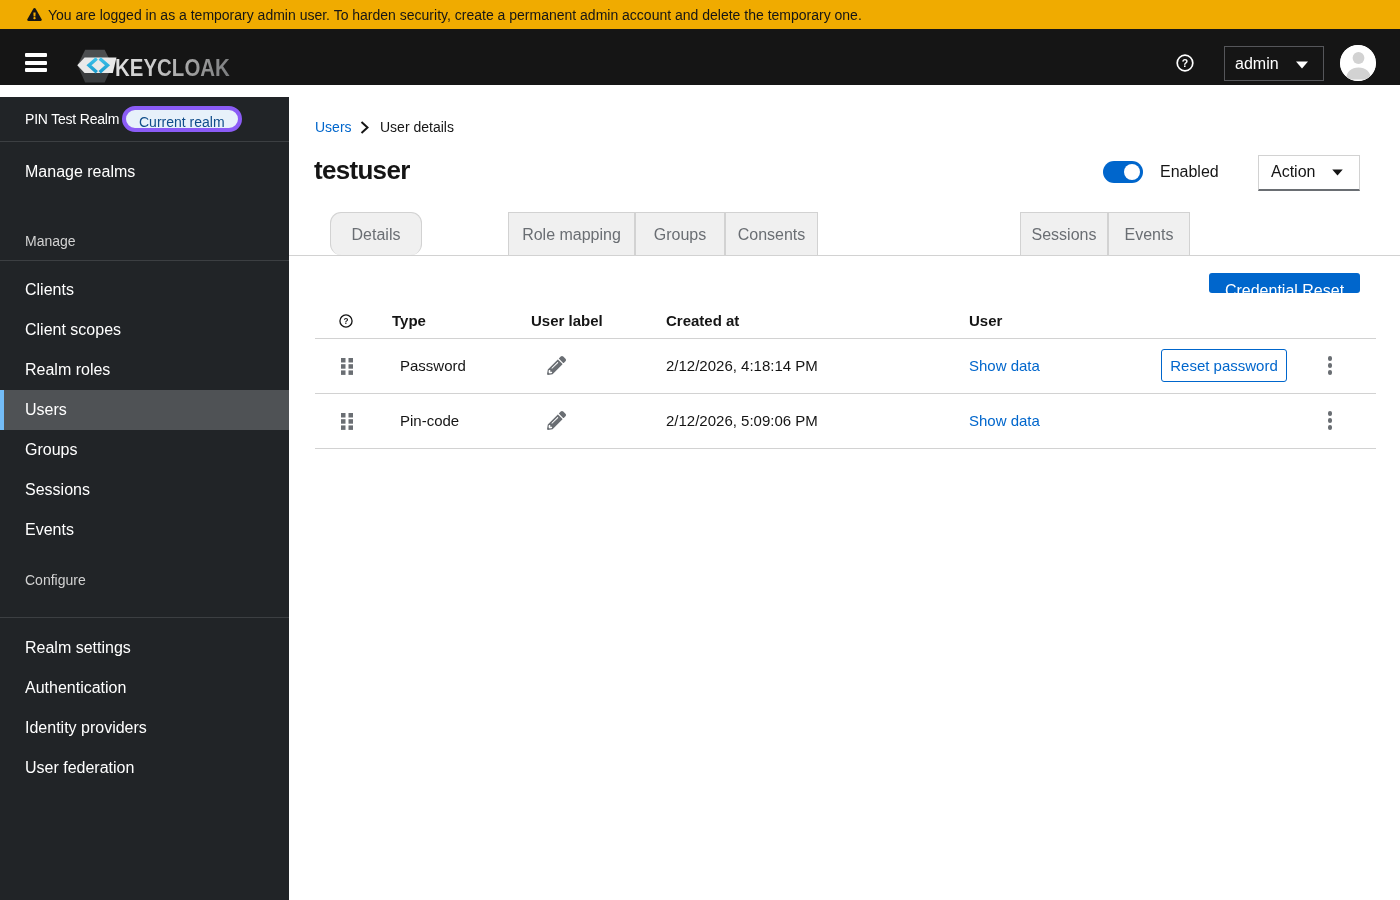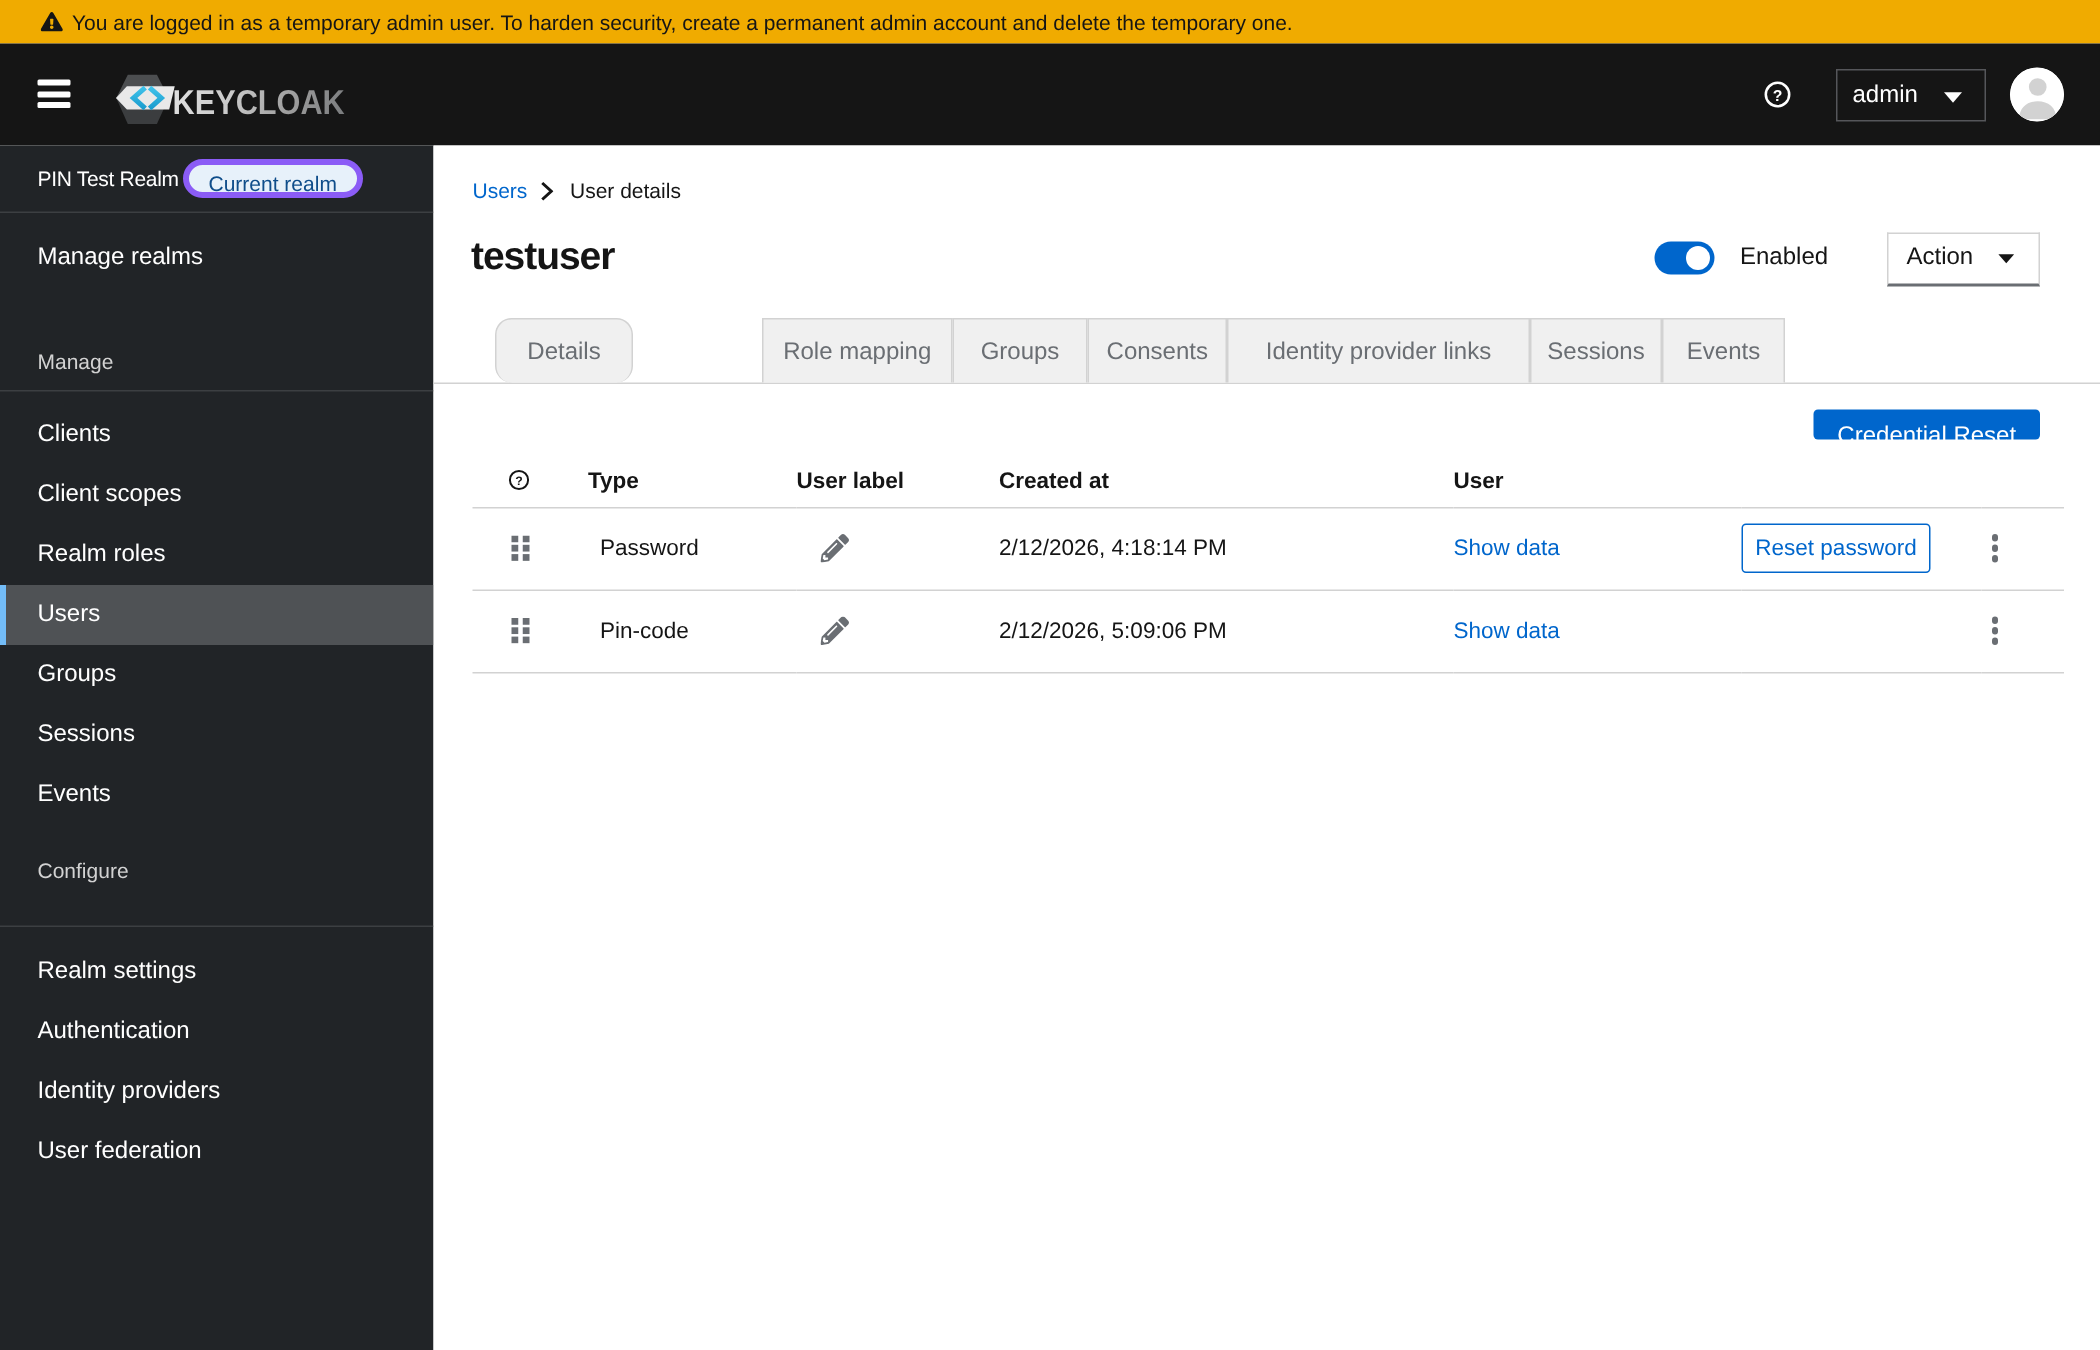--- a/index.html
+++ b/index.html
@@ -4,21 +4,21 @@
 <style>
   * { margin:0; padding:0; box-sizing:border-box; }
   html,body { width:1400px; height:900px; overflow:hidden; font-family:"Liberation Sans", sans-serif; background:#fff; }
 
   
   .banner { position:absolute; left:0; top:0; width:1400px; height:29px; background:#f0ab00; color:#151515; font-size:14px; }
   .banner .txt { position:absolute; left:48px; top:7px; }
   .banner svg { position:absolute; left:27px; top:8px; }
 
   
-  .masthead { position:absolute; left:0; top:29px; width:1400px; height:68px; background:#151515; }
+  .masthead { position:absolute; left:0; top:29px; width:1400px; height:56px; background:#151515; }
   .burger { position:absolute; left:25px; top:24px; width:22px; height:20px; }
   .burger span { position:absolute; left:0; width:22px; height:4px; background:#fff; border-radius:1px; }
   .burger span:nth-child(1){top:0;} .burger span:nth-child(2){top:7.5px;} .burger span:nth-child(3){top:15px;}
   .logo { position:absolute; left:77px; top:19px; height:36px; }
   .logotext { position:absolute; left:38px; top:7px; font-size:23px; font-weight:700; letter-spacing:0px; transform:scaleX(0.89); transform-origin:left center;
     background:linear-gradient(110deg,#e2e2e2 0%,#c9c9c9 35%,#9a9a9a 70%,#787a7c 100%); -webkit-background-clip:text; background-clip:text; color:transparent; }
   .helpicon { position:absolute; left:1176px; top:25px; }
   .adminbox { position:absolute; left:1224px; top:17px; width:100px; height:35px; border:1px solid #55565a; color:#fff; font-size:16px; }
   .adminbox .t { position:absolute; left:10px; top:8px; }
   .adminbox svg { position:absolute; left:71px; top:14px; }
@@ -159,21 +159,20 @@
     <svg width="11" height="7" viewBox="0 0 12 8">
         <polygon points="0,0.5 12,0.5 6,7.5" fill="#151515"></polygon>
       </svg>
   </div>
 
   <div class="tabs">
     <div class="tab" style="left:41px; width:92px;border-radius:11px;">Details</div>
     <div class="tab" style="left:219px; width:127px;">Role mapping</div>
     <div class="tab" style="left:346px; width:90px;">Groups</div>
     <div class="tab" style="left:436px; width:93px;">Consents</div>
-    <div class="tab" style="left:529px; width:202px;">Identity provider links</div>
     <div class="tab" style="left:731px; width:88px;">Sessions</div>
     <div class="tab" style="left:819px; width:82px;">Events</div>
   </div>
 
   <div class="btn-primary">Credential Reset</div>
 
   <table class="creds">
     <tbody>
         <tr class="hrow">
       <th class="c-help">

